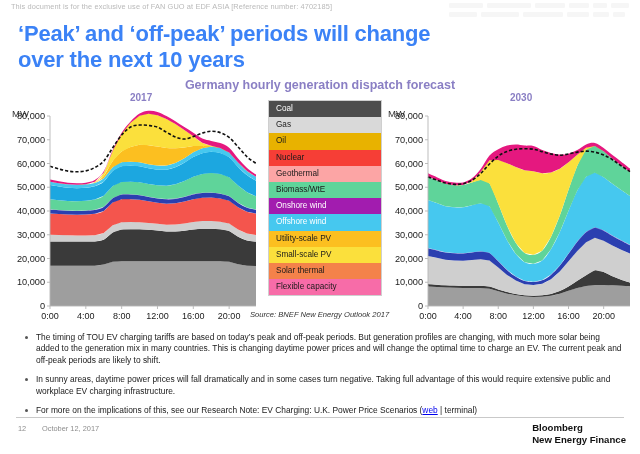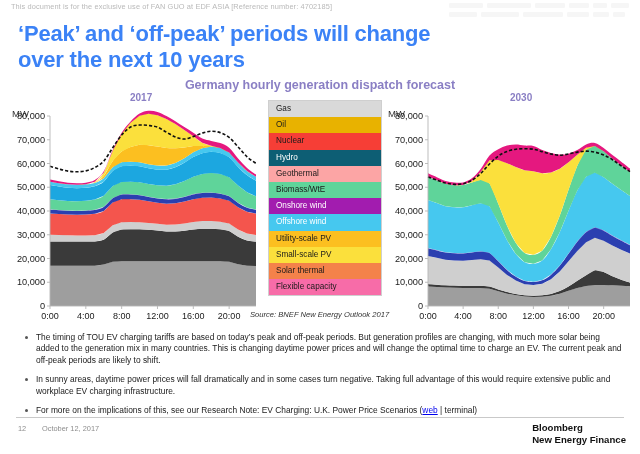--- a/index.html
+++ b/index.html
@@ -240,24 +240,24 @@
           <text x="149.39130434782606" y="209" text-anchor="middle" font-size="9" font-family="&quot;Liberation Sans&quot;, sans-serif" fill="#1a1a1a">12:00</text>
           <line x1="184.52173913043478" y1="196" x2="184.52173913043478" y2="199" stroke="#b5b5b5" stroke-width="0.9"></line>
           <text x="184.52173913043478" y="209" text-anchor="middle" font-size="9" font-family="&quot;Liberation Sans&quot;, sans-serif" fill="#1a1a1a">16:00</text>
           <line x1="219.65217391304347" y1="196" x2="219.65217391304347" y2="199" stroke="#b5b5b5" stroke-width="0.9"></line>
           <text x="219.65217391304347" y="209" text-anchor="middle" font-size="9" font-family="&quot;Liberation Sans&quot;, sans-serif" fill="#1a1a1a">20:00</text>
         </svg>
     </div>
   </div>
 
   <div class="legend" id="legend">
+      <div class="legend-row" style="background: rgb(77, 77, 77); color: rgb(255, 255, 255);"><span>Coal</span></div>
       <div class="legend-row" style="background: rgb(217, 217, 217); color: rgb(26, 26, 26);"><span>Gas</span></div>
       <div class="legend-row" style="background: rgb(232, 178, 0); color: rgb(26, 26, 26);"><span>Oil</span></div>
       <div class="legend-row" style="background: rgb(246, 62, 54); color: rgb(26, 26, 26);"><span>Nuclear</span></div>
-      <div class="legend-row" style="background: rgb(13, 94, 116); color: rgb(255, 255, 255);"><span>Hydro</span></div>
       <div class="legend-row" style="background: #fca5a5; color: rgb(26, 26, 26);"><span>Geothermal</span></div>
       <div class="legend-row" style="background: rgb(95, 212, 154); color: rgb(26, 26, 26);"><span>Biomass/WtE</span></div>
       <div class="legend-row" style="background: #a21caf; color: rgb(255, 255, 255);"><span>Onshore wind</span></div>
       <div class="legend-row" style="background: rgb(70, 200, 239); color: rgb(255, 255, 255);"><span>Offshore wind</span></div>
       <div class="legend-row" style="background: rgb(252, 191, 32); color: rgb(26, 26, 26);"><span>Utility-scale PV</span></div>
       <div class="legend-row" style="background: rgb(251, 224, 60); color: rgb(26, 26, 26);"><span>Small-scale PV</span></div>
       <div class="legend-row" style="background: rgb(244, 130, 74); color: rgb(26, 26, 26);"><span>Solar thermal</span></div>
       <div class="legend-row" style="background: rgb(247, 108, 168); color: rgb(26, 26, 26);"><span>Flexible capacity</span></div>
     </div>
 

